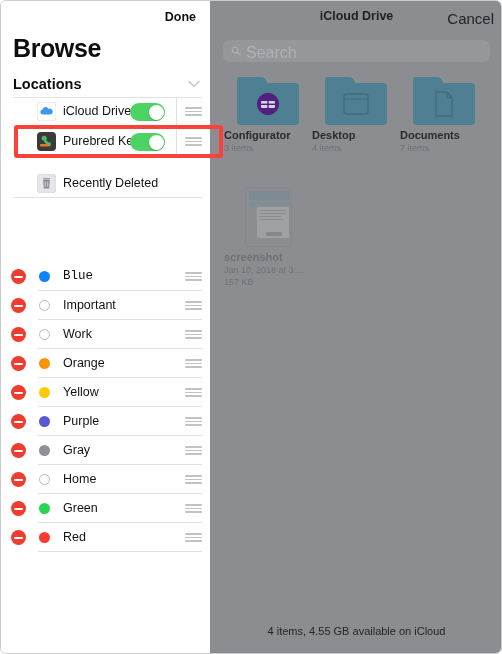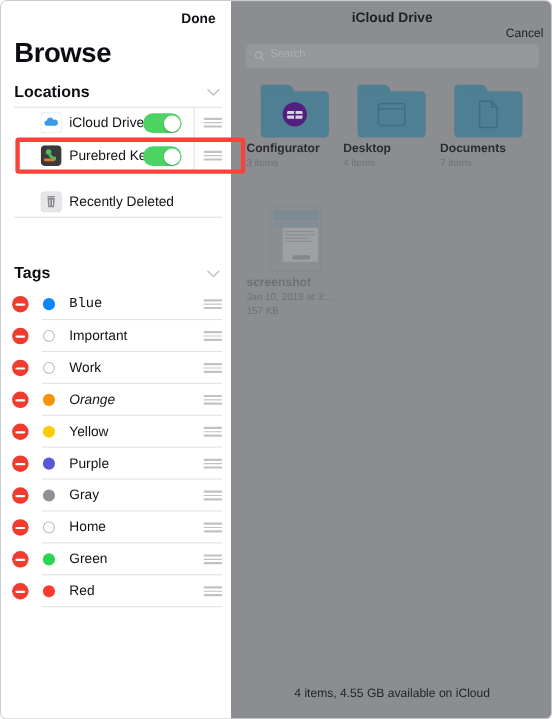--- a/index.html
+++ b/index.html
@@ -27,36 +27,36 @@
   }
   #files-navbar {
     position: absolute; left: 0; top: 0; width: 100%; height: 36px;
   }
   #files-title {
     position: absolute; left: 0; top: 8px; width: 100%;
     text-align: center;
     font-size: 12.5px; font-weight: bold; color: #1f2023;
   }
   #cancel-btn {
-    position: absolute; right: 9px; top: 24px;
-    font-size: 11px; color: #232428;
+    position: absolute; right: 9px; top: 9px;
+    font-size: 15px; color: #232428;
   }
   #search-bar {
     position: absolute; left: 13px; top: 39px;
     width: 267px; height: 22px;
     background: #95979b;
     border-radius: 6px;
   }
   #search-icon {
     position: absolute; left: 8px; top: 6px;
     width: 10px; height: 10px;
   }
   #search-placeholder {
     position: absolute; left: 23px; top: 4px;
-    font-size: 10px; color: #aeb0b4;
+    font-size: 16px; color: #aeb0b4;
   }
 
   .folder-grid {
     position: absolute; left: 0; top: 76px; width: 293px;
   }
   .file-cell {
     position: absolute;
     width: 88px;
     text-align: left;
   }
@@ -369,26 +369,20 @@
           <path d="M6.2 6 H12.8 L12.1 14.4 H6.9 Z" fill="#8a8c91"></path>
           <line x1="8.3" y1="7.6" x2="8.3" y2="12.9" stroke="#e6e6e8" stroke-width="0.8"></line>
           <line x1="10.7" y1="7.6" x2="10.7" y2="12.9" stroke="#e6e6e8" stroke-width="0.8"></line>
         </svg>
       </div>
       <div class="loc-label">Recently Deleted</div>
       <div class="row-sep full"></div>
     </div>
 
 
-    <div class="section-head" style="top:236px;">
-      <div class="section-head-label">Tags</div>
-      <svg class="chevron" viewBox="0 0 12 8">
-        <path d="M1 1.5 L6 6.3 L11 1.5" fill="none" stroke="#bfc1c5" stroke-width="1.3" stroke-linecap="round"></path>
-      </svg>
-    </div>
 
     <div class="tag-row" style="top:261px;font-family:Liberation Mono, monospace;">
       <div class="minus-btn"></div>
       <div class="tag-dot" style="background:#0b84fe;"></div>
       <div class="tag-label">Blue</div>
       <div class="grip">
           <i></i>
           <i></i>
           <i></i>
         </div>
@@ -412,21 +406,21 @@
       <div class="tag-dot hollow"></div>
       <div class="tag-label">Work</div>
       <div class="grip">
           <i></i>
           <i></i>
           <i></i>
         </div>
       <div class="row-sep tagsep"></div>
     </div>
 
-    <div class="tag-row" style="top:348px;font-style:italic;">
+    <div class="tag-row" style="top:348px;">
       <div class="minus-btn"></div>
       <div class="tag-dot" style="background:#f89406;"></div>
       <div class="tag-label">Orange</div>
       <div class="grip">
           <i></i>
           <i></i>
           <i></i>
         </div>
       <div class="row-sep tagsep"></div>
     </div>

